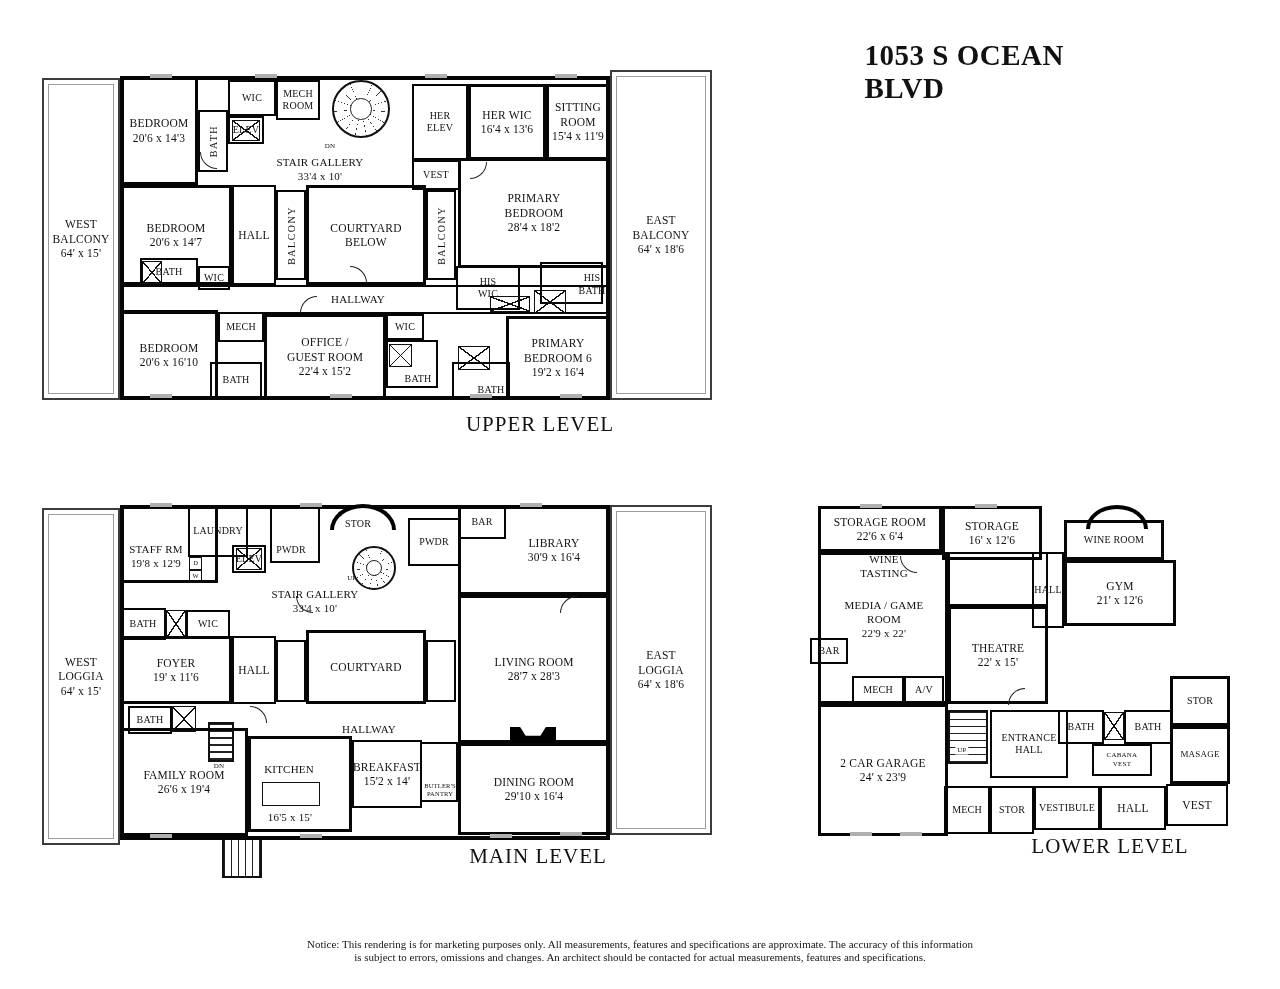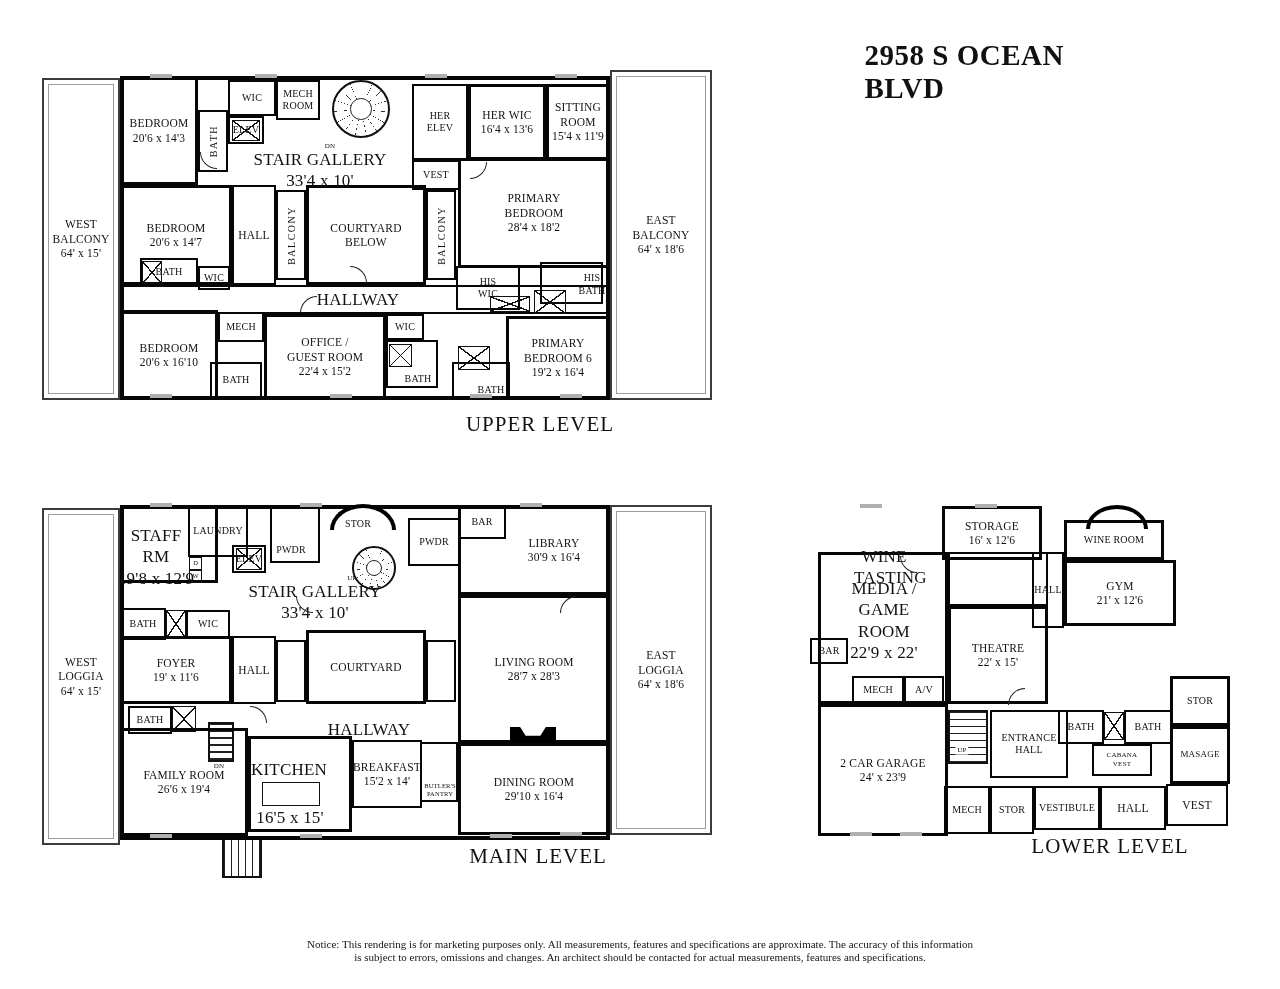--- a/index.html
+++ b/index.html
@@ -8,21 +8,21 @@
     font-family:"Liberation Serif","DejaVu Serif",serif;color:#111;overflow:hidden}
   .rm{position:absolute;border:3px solid #060606;display:flex;align-items:center;
     justify-content:center;text-align:center;background:transparent}
   .b2{border-width:2px}
   .outer{border-width:4px}
   .bal{border:2px solid #3c3c3c}
   .bal::before{content:"";position:absolute;inset:4px;border:1px solid #9c9c9c}
   .lab{line-height:1.25;font-size:11.5px;letter-spacing:.2px}
   .nm,.dm{display:block}
   .lbl{position:absolute;transform:translate(-50%,-50%);text-align:center;
-    font-size:17px;line-height:1.25;letter-spacing:.2px}
+    font-size:11px;line-height:1.25;letter-spacing:.2px}
   .f10{font-size:10px}.f9{font-size:9px}.f7{font-size:7px}.f6{font-size:6.5px}
   .vert{writing-mode:vertical-rl;transform:rotate(180deg);font-size:10px;letter-spacing:1.5px}
   .level-title{position:absolute;transform:translate(-50%,-50%);font-size:21px;letter-spacing:1px}
   .page-title{position:absolute;transform:translate(-50%,-50%);font-size:29px;letter-spacing:.5px;font-weight:600}
   .notice{position:absolute;left:0;width:1280px;text-align:center;font-size:11px;line-height:1.2;color:#151515}
   .xbox{position:absolute;border:1.5px solid #111;background:
     linear-gradient(to top right,transparent calc(50% - .7px),#111 calc(50% - .7px),#111 calc(50% + .7px),transparent calc(50% + .7px)),
     linear-gradient(to bottom right,transparent calc(50% - .7px),#111 calc(50% - .7px),#111 calc(50% + .7px),transparent calc(50% + .7px))}
   .stairs{position:absolute;border:2px solid #111;
     background:repeating-linear-gradient(0deg,#222 0 1.5px,transparent 1.5px 7px)}
@@ -40,21 +40,21 @@
   .fire{position:absolute;background:#000;
     clip-path:polygon(0 0,22% 0,34% 55%,66% 55%,78% 0,100% 0,100% 100%,0 100%)}
   .tinybox{position:absolute;border:1px solid #111;font-size:6.5px;line-height:1;
     display:flex;align-items:center;justify-content:center;font-family:"Liberation Serif",serif}
 </style>
 </head>
 <body>
 
 <div id="stage">
 
-  <div class="page-title" style="left:1003px;top:72px">2958 S OCEAN BLVD</div>
+  <div class="page-title" style="left:1003px;top:72px">1053 S OCEAN BLVD</div>
 
   <div class="rm bal" style="left:42px;top:78px;width:78px;height:322px">
     <div class="lab" style="width:66px">
       <span class="nm">WEST BALCONY</span>
       <span class="dm">64' x 15'</span>
     </div>
   </div>
   <div class="rm bal" style="left:610px;top:70px;width:102px;height:330px">
     <div class="lab" style="width:70px">
       <span class="nm">EAST BALCONY</span>
@@ -299,20 +299,26 @@
   <div class="rm" style="left:458px;top:743px;width:152px;height:92px">
     <div class="lab" style="width:110px">
       <span class="nm">DINING ROOM</span>
       <span class="dm">29'10  x 16'4</span>
     </div>
   </div>
   <div class="stairsH" style="left:222px;top:840px;width:40px;height:38px"></div>
 
   <div class="level-title" style="left:538px;top:856px">MAIN LEVEL</div>
 
+  <div class="rm" style="left:818px;top:506px;width:124px;height:46px">
+    <div class="lab" style="width:110px">
+      <span class="nm">STORAGE ROOM</span>
+      <span class="dm">22'6 x 6'4</span>
+    </div>
+  </div>
   <div class="rm" style="left:942px;top:506px;width:100px;height:54px">
     <div class="lab" style="width:80px">
       <span class="nm">STORAGE</span>
       <span class="dm">16' x 12'6</span>
     </div>
   </div>
   <div class="arch" style="left:1086px;top:505px;width:62px;height:24px"></div>
   <div class="rm" style="left:1064px;top:520px;width:100px;height:40px">
     <div class="lab f10">WINE ROOM</div>
   </div>

